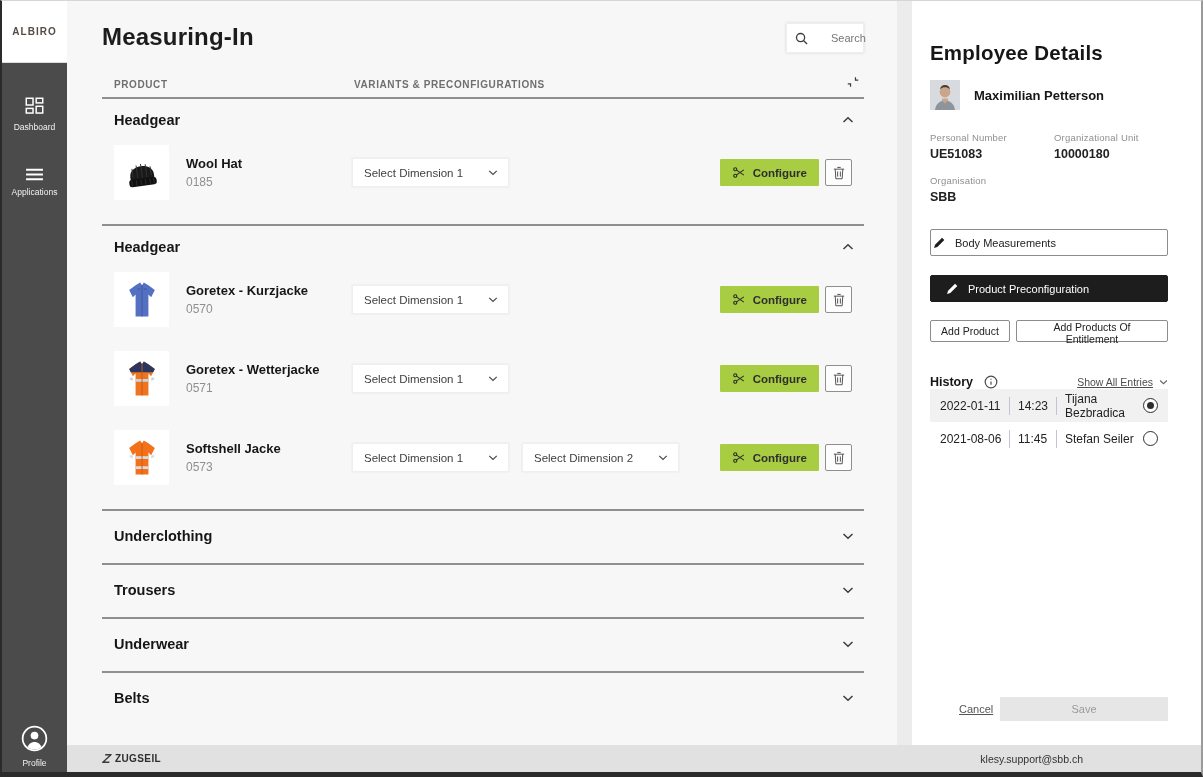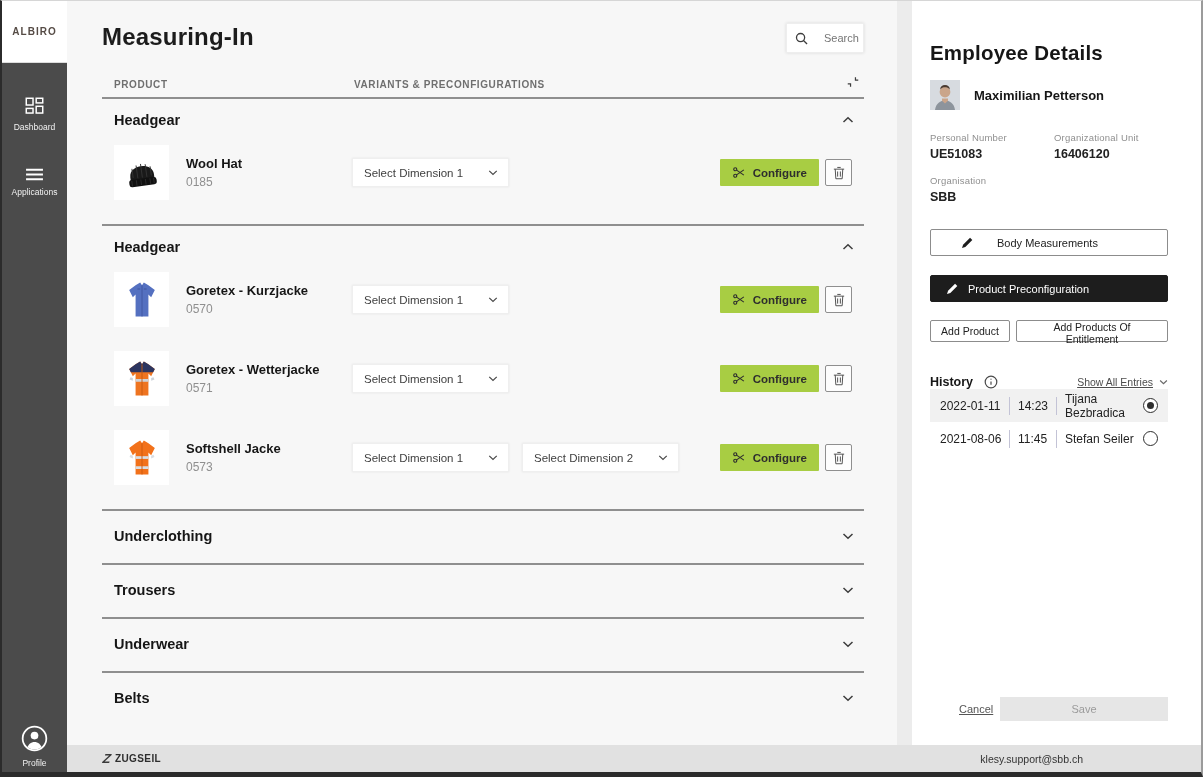--- a/index.html
+++ b/index.html
@@ -28,21 +28,21 @@
   .sidebar .spacer{ flex:1; }
   .nav-item.profile{ padding-bottom:4px; }
   
   .right-wrap{ flex:1; display:flex; flex-direction:column; min-width:0;}
   .content-row{ flex:1; display:flex; min-height:0;}
   
   .main{ width:830px; background:#f7f7f7; padding:0 33px 0 35px; overflow:hidden; flex-shrink:0;}
   .gapcol{ width:15px; background:#ececec; flex-shrink:0;}
   .main-header{ padding-top:22px; display:flex; justify-content:space-between; align-items:flex-start;}
   .page-title{ font-size:24px; font-weight:700; color:#1c1c1c; letter-spacing:.2px;}
-  .searchbox{ width:78px; height:30px; background:#fff; display:flex; align-items:center; gap:16px;
+  .searchbox{ width:78px; height:30px; background:#fff; display:flex; align-items:center; gap:23px;
               padding:0 8px; box-shadow:0 0 3px rgba(0,0,0,.12); border:1px solid #eee;}
   .searchbox input{ border:none; outline:none; width:44px; font-size:11px; color:#555; background:transparent;
                     font-family:"Liberation Sans",sans-serif;}
   .thead{ position:relative; height:20px; margin-top:24px; }
   .thcol{ position:absolute; top:2px; font-size:10px; font-weight:700; letter-spacing:.6px; color:#6f6f6f;}
   .thcol.c1{ left:12px; } .thcol.c2{ left:252px; }
   .collapse-btn{ position:absolute; right:4px; top:-2px; color:#3d3d3d; cursor:pointer; }
   .rule{ height:2px; background:#8f8f8f; }
   .section-head{ display:flex; justify-content:space-between; align-items:center;
                  padding:13px 10px 9px 12px; cursor:pointer;}
@@ -69,21 +69,21 @@
   
   .panel{ flex:1; background:#fff; padding:0 33px 0 18px; position:relative; min-width:0;}
   .panel-title{ font-size:20.5px; font-weight:700; color:#161616; padding-top:40px; letter-spacing:.2px;}
   .emp-row{ display:flex; align-items:center; margin-top:15px;}
   .avatar{ width:30px; height:30px; background:#cfd4da; overflow:hidden; flex-shrink:0;}
   .emp-name{ font-size:13px; font-weight:700; margin-left:14px; color:#161616;}
   .fields{ display:grid; grid-template-columns:124px 1fr; row-gap:14px; margin-top:22px;}
   .flabel{ font-size:9.5px; color:#8f8f8f; letter-spacing:.2px;}
   .fvalue{ font-size:12.5px; font-weight:700; color:#222; margin-top:4px;}
   .btn-outline{ width:100%; height:27px; background:#fff; border:1px solid #8c8c8c; border-radius:2px;
-                display:flex; align-items:center; gap:24px; padding:0 30px; font-size:11px; color:#222;
+                display:flex; align-items:center; gap:10px; padding:0 2px; font-size:11px; color:#222;
                 cursor:pointer; font-family:"Liberation Sans",sans-serif;}
   .btn-outline.bm{ margin-top:25px; }
   .btn-black{ width:100%; height:27px; background:#1d1d1d; border:1px solid #1d1d1d; border-radius:2px;
               display:flex; align-items:center; gap:10px; padding:0 15px; font-size:11px; color:#fff;
               cursor:pointer; margin-top:19px; font-family:"Liberation Sans",sans-serif;}
   .add-row{ display:flex; gap:6px; margin-top:18px;}
   .btn-small{ height:22px; background:#fff; border:1px solid #8c8c8c; border-radius:2px; font-size:10.5px;
               color:#222; cursor:pointer; padding:0 9px; font-family:"Liberation Sans",sans-serif;}
   .btn-small.b1{ width:80px; } .btn-small.b2{ flex:1; }
   .history{ margin-top:33px; }
@@ -439,21 +439,21 @@
           <span class="emp-name">Maximilian Petterson</span>
         </div>
 
         <div class="fields">
           <div>
             <div class="flabel">Personal Number</div>
             <div class="fvalue">UE51083</div>
           </div>
           <div>
             <div class="flabel">Organizational Unit</div>
-            <div class="fvalue">16406120</div>
+            <div class="fvalue">10000180</div>
           </div>
           <div>
             <div class="flabel">Organisation</div>
             <div class="fvalue">SBB</div>
           </div>
         </div>
 
         <button class="btn-outline bm">
           <span>
             <svg width="12" height="12" viewBox="0 0 14 14">

